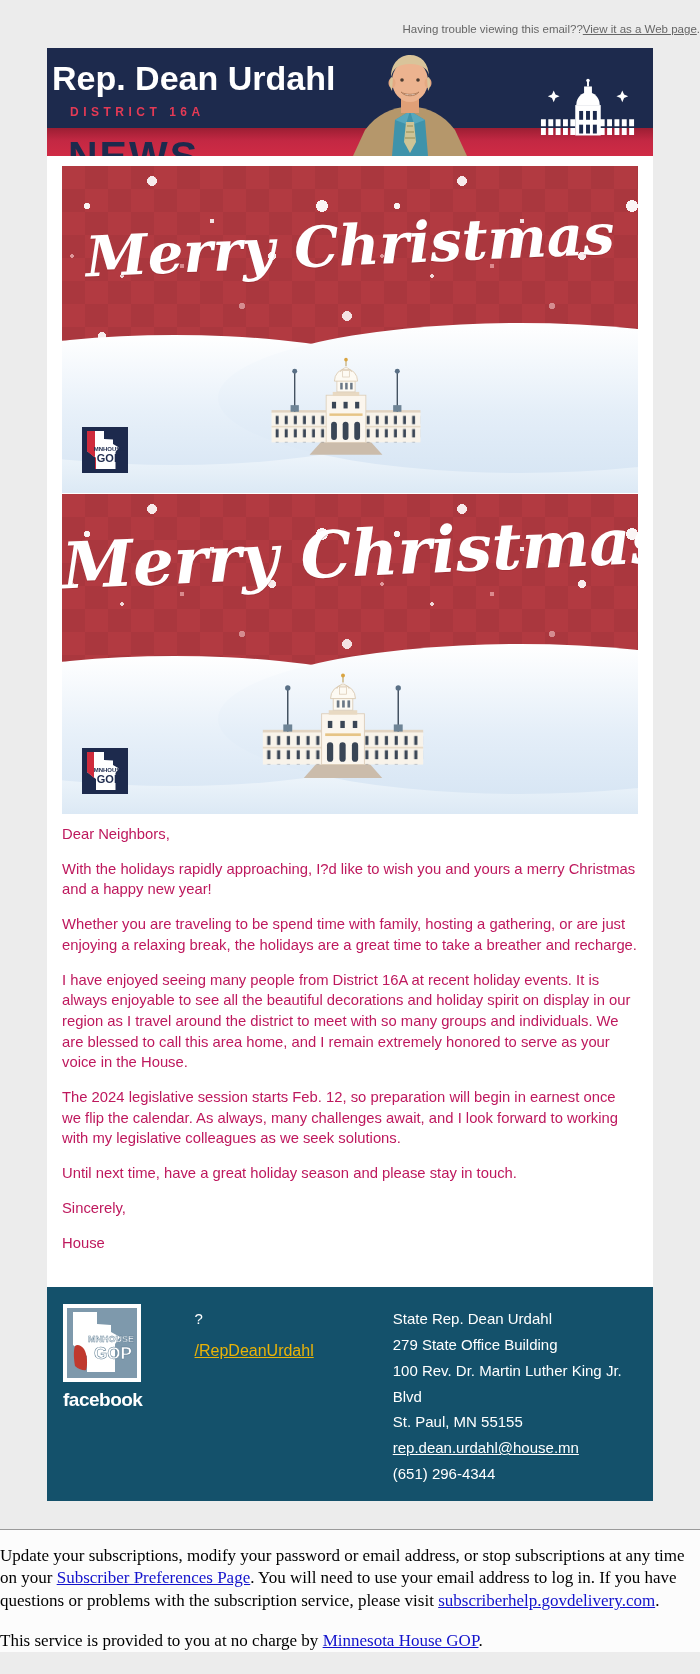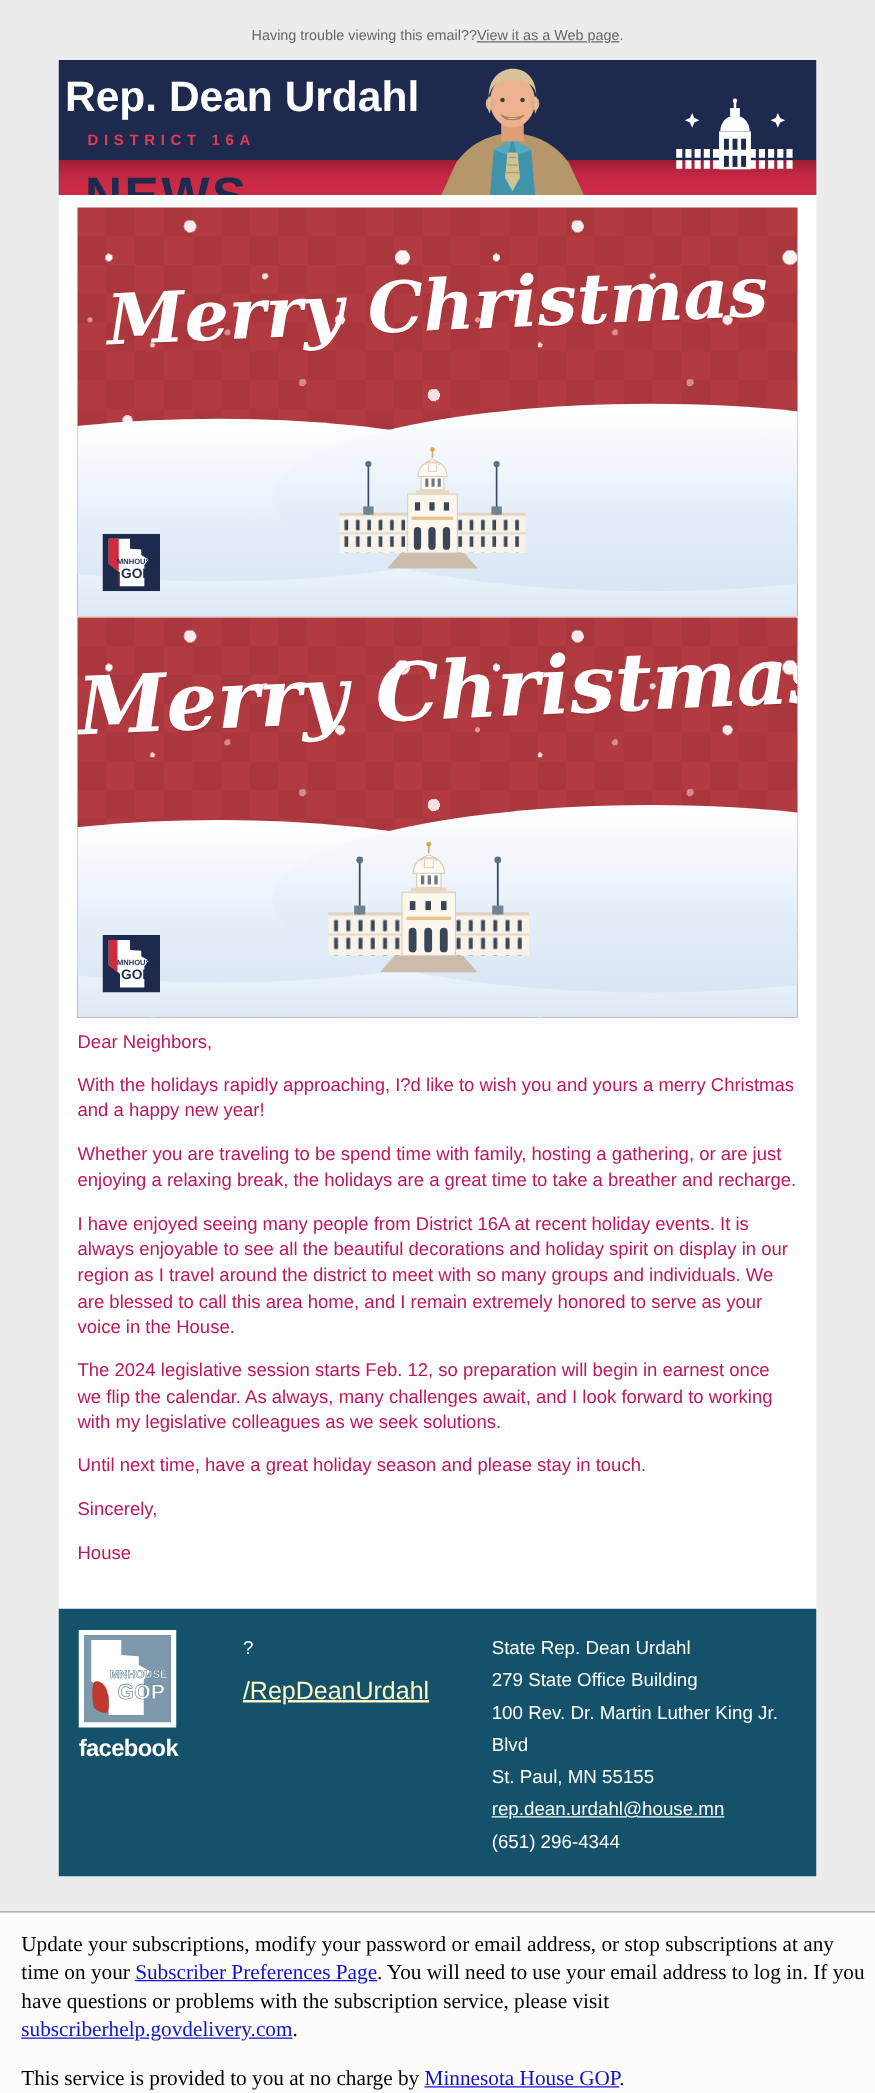--- a/index.html
+++ b/index.html
@@ -4,21 +4,21 @@
 <style>
   * { box-sizing: border-box; margin: 0; padding: 0; }
   html,body { width:700px; }
   body {
     background:#ececec;
     font-family:"Liberation Sans", sans-serif;
     min-height:1674px;
     position:relative;
   }
   
-  .top-note { text-align:center; padding:23px 0 13px; font-size:11.5px; color:#666; }
+  .top-note { text-align:right; padding:23px 0 13px; font-size:11.5px; color:#666; }
   .top-note a { color:#666; text-decoration:underline; cursor:pointer; }
 
   
   .email { width:606px; margin:0 auto; background:#fff; }
 
   
   .header { position:relative; height:108px; background:#1d2a4d; overflow:hidden; }
   .header-stripe { position:absolute; left:0; right:0; bottom:0; height:28px;
     background:linear-gradient(180deg,#9c1e33 0%,#c32843 45%,#d02b45 100%); }
   .header-title { position:absolute; left:5px; top:11px; font-size:34px; font-weight:bold; color:#fff; letter-spacing:0px; }
@@ -71,27 +71,27 @@
   .letter p { margin-bottom:14px; }
 
   
   .teal-footer { background:#14516b; display:flex; align-items:flex-start; padding:17px 16px 14px; color:#fff; }
   .fb-col { width:94px; }
   .fb-logo { width:78px; height:78px; background:#fff; padding:4px; }
   .fb-logo svg { display:block; width:70px; height:70px; }
   .fb-word { margin-top:7px; font-size:19px; font-weight:bold; letter-spacing:-0.5px; color:#fff; }
   .handle-col { margin-left:44px; width:120px; padding-top:6px; }
   .handle-q { font-size:15px; }
-  .handle-link { display:inline-block; margin-top:15px; font-size:20px; color:#fef9c3; text-decoration:underline; cursor:pointer; }
+  .handle-link { display:inline-block; margin-top:15px; font-size:16px; color:#eab308; text-decoration:underline; cursor:pointer; }
   .contact-col { margin-left:79px; font-size:15px; line-height:1.72; padding-top:2px; }
   .contact-col a { color:#fff; text-decoration:underline; cursor:pointer; }
 
   
   .subscription { margin-top:28px; background:#fcfcfc; border-top:1px solid #9a9a9a;
-    padding:15px 4px 0 17px; font-family:"Liberation Serif", serif; font-size:17px; line-height:1.33; color:#000; }
+    padding:15px 4px 0 0; font-family:"Liberation Serif", serif; font-size:17px; line-height:1.33; color:#000; }
   .subscription p + p { margin-top:17px; }
   .subscription a { color:#1212cc; text-decoration:underline; cursor:pointer; }
 </style>
 </head>
 <body>
 
 <div class="top-note">
   <span>Having trouble viewing this email??</span><a>View it as a Web page</a><span>.</span>
 </div>
 

